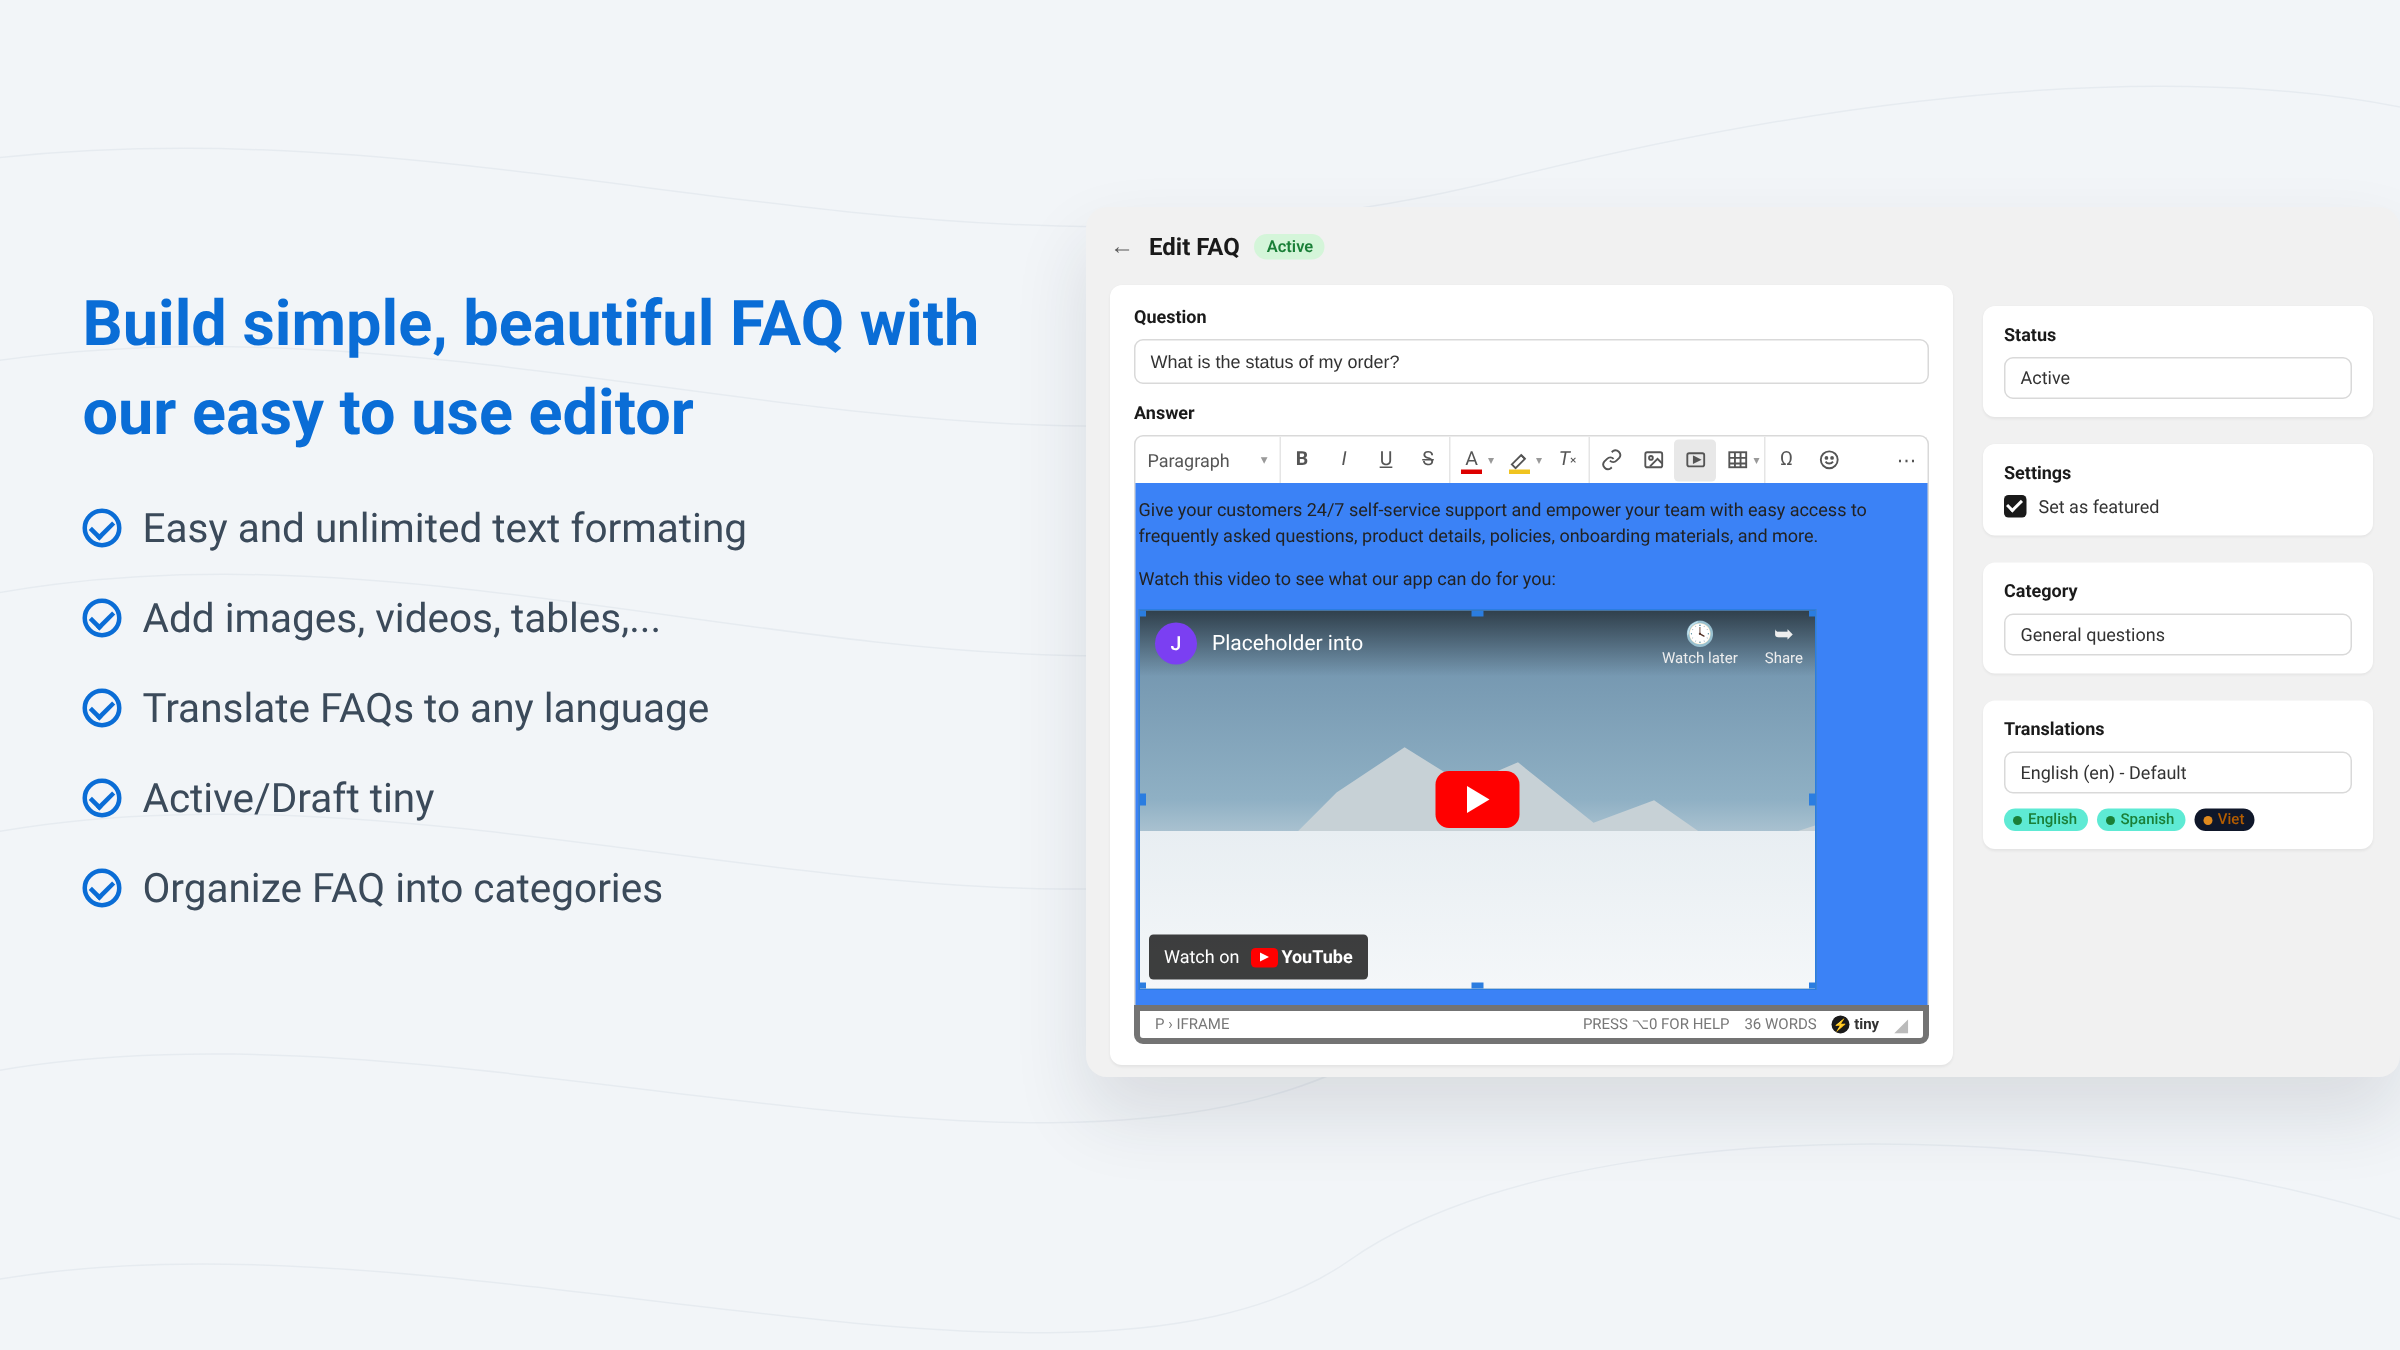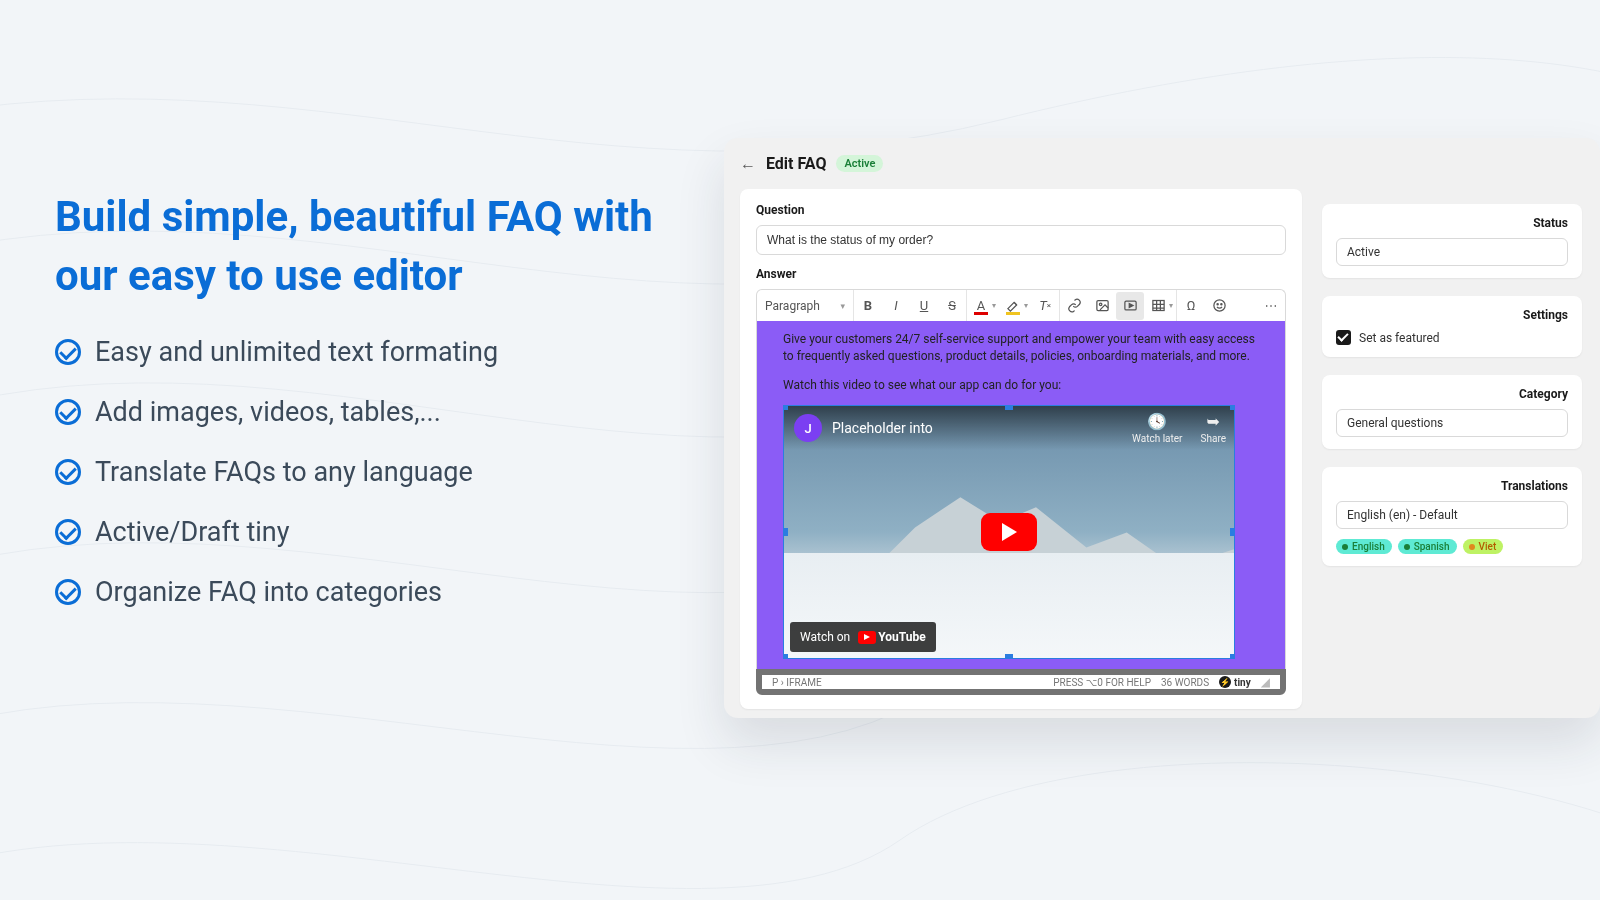--- a/index.html
+++ b/index.html
@@ -107,22 +107,22 @@
   .toolbar .para .chev { font-size:9px; color:#999; }
   .underline { text-decoration:underline; }
   .strike { text-decoration:line-through; }
   .color-swatch { width:14px; height:3px; position:absolute; bottom:5px; }
   .red-underline { background:#d00; }
   .yellow-underline { background:#f0c420; }
   .tiny-caret { font-size:8px; color:#999; margin-left:-3px; padding-right:3px;}
 
   .editor-body {
     border:1px solid #d9d9d9; border-top:none; border-bottom:none;
-    flex:1; padding:10px 26px; font-size:12px; color:#222; overflow:hidden;
-    background:#8b5cf6;
+    flex:1; padding:10px 2px; font-size:12px; color:#222; overflow:hidden;
+    background:#3b82f6;
   }
   .editor-body p { margin-bottom:12px; line-height:1.4; }
 
   .video-embed {
     border:1px solid #2b7de0; position:relative;
     width:452px; height:254px; background:#6b8fa3;
     overflow:hidden;
   }
   .video-embed .handle { position:absolute; width:8px; height:8px; background:#2b7de0; }
   .h-tl{top:-4px;left:-4px}.h-tr{top:-4px;right:-4px}.h-bl{bottom:-4px;left:-4px}.h-br{bottom:-4px;right:-4px}
@@ -143,47 +143,47 @@
   .yt-logo .box{background:#ff0000;width:18px;height:13px;border-radius:3px;position:relative;}
   .yt-logo .box::after{content:"";position:absolute;left:6px;top:3px;border-style:solid;border-width:3.5px 0 3.5px 6px;border-color:transparent transparent transparent #fff;}
 
   
   .scene{position:absolute;inset:0;}
   .sky{position:absolute;inset:0;background:linear-gradient(#6a8da8 0%, #8fb0c4 50%, #cdd9e0 70%);}
   .mountain{position:absolute;bottom:0;left:0;right:0;height:72%;}
   .snow{position:absolute;bottom:0;left:0;right:0;height:42%;background:linear-gradient(#e8eef2,#f4f7f9);}
 
   .statusbar{
-    border:6px solid #737373; border-radius:0 0 6px 6px;
+    border:4px solid #737373; border-radius:0 0 6px 6px;
     height:26px; display:flex; align-items:center; justify-content:space-between;
     padding:0 10px; font-size:10px; color:#777; background:#fff;
   }
   .statusbar .right{display:flex;align-items:center;gap:10px;}
   .tiny-logo{font-weight:700;color:#333;display:flex;align-items:center;gap:3px;}
   .tiny-logo .dot{width:12px;height:12px;border-radius:50%;background:#1a1a1a;color:#fff;display:flex;align-items:center;justify-content:center;font-size:8px;}
   .resize-grip{color:#bbb;font-size:12px;}
 
   
   .side-card {
     background:#fff; border-radius:8px; padding:12px 14px;
     box-shadow:0 1px 2px rgba(0,0,0,.06);
   }
-  .side-card .sc-title{font-size:12px;font-weight:700;margin-bottom:8px;color:#1a1a1a;text-align:right;}
+  .side-card .sc-title{font-size:12px;font-weight:700;margin-bottom:8px;color:#1a1a1a;}
   .select{
     width:100%;border:1px solid #d9d9d9;border-radius:6px;padding:6px 10px;
     font-size:12px;color:#333;background:#fff;display:flex;justify-content:space-between;align-items:center;
   }
   .checkbox-row{display:flex;align-items:center;gap:8px;font-size:12px;color:#333;}
   .cbx{width:15px;height:15px;border-radius:3px;background:#1a1a1a;position:relative;}
   .cbx::after{content:"";position:absolute;left:4px;top:1px;width:4px;height:8px;border:solid #fff;border-width:0 2px 2px 0;transform:rotate(45deg);}
   .lang-pills{display:flex;gap:6px;flex-wrap:wrap;}
   .pill{font-size:10px;padding:2px 7px 2px 16px;border-radius:10px;position:relative;font-weight:500;}
   .pill::before{content:"";position:absolute;left:6px;top:50%;transform:translateY(-50%);width:6px;height:6px;border-radius:50%;}
   .pill.green{background:#5eead4;color:#1a7f37;}.pill.green::before{background:#1a7f37;}
-  .pill.orange{background:#bef264;color:#b35c00;}.pill.orange::before{background:#e08a1e;}
+  .pill.orange{background:#0f172a;color:#b35c00;}.pill.orange::before{background:#e08a1e;}
 
   svg.icon{width:15px;height:15px;}
 </style>
 </head>
 <body>
 
 <div class="bg-lines">
   <svg viewBox="0 0 1600 900" preserveAspectRatio="none">
     <g fill="none" stroke="#3b5a7a" stroke-width="1">
       <path d="M-100 120 C 300 40, 600 220, 1000 120 S 1700 40, 1800 180"></path>

